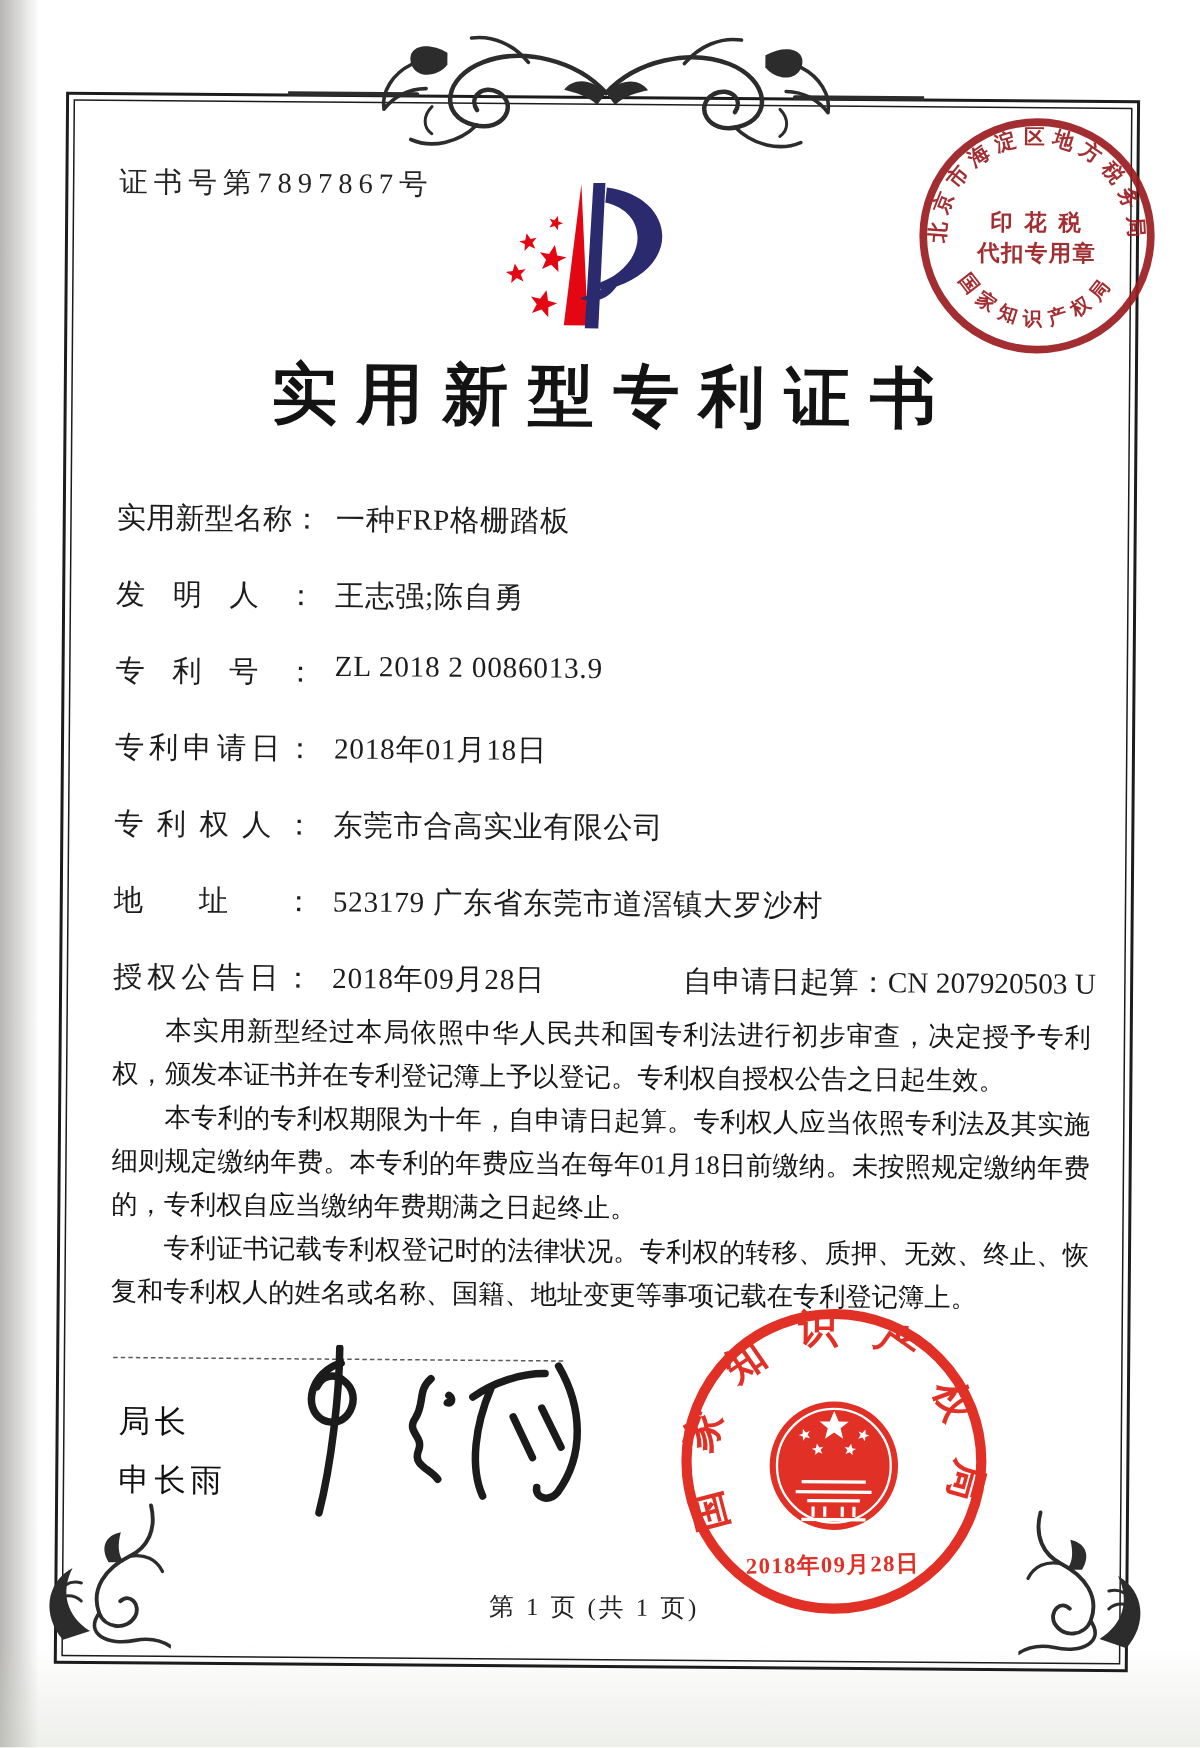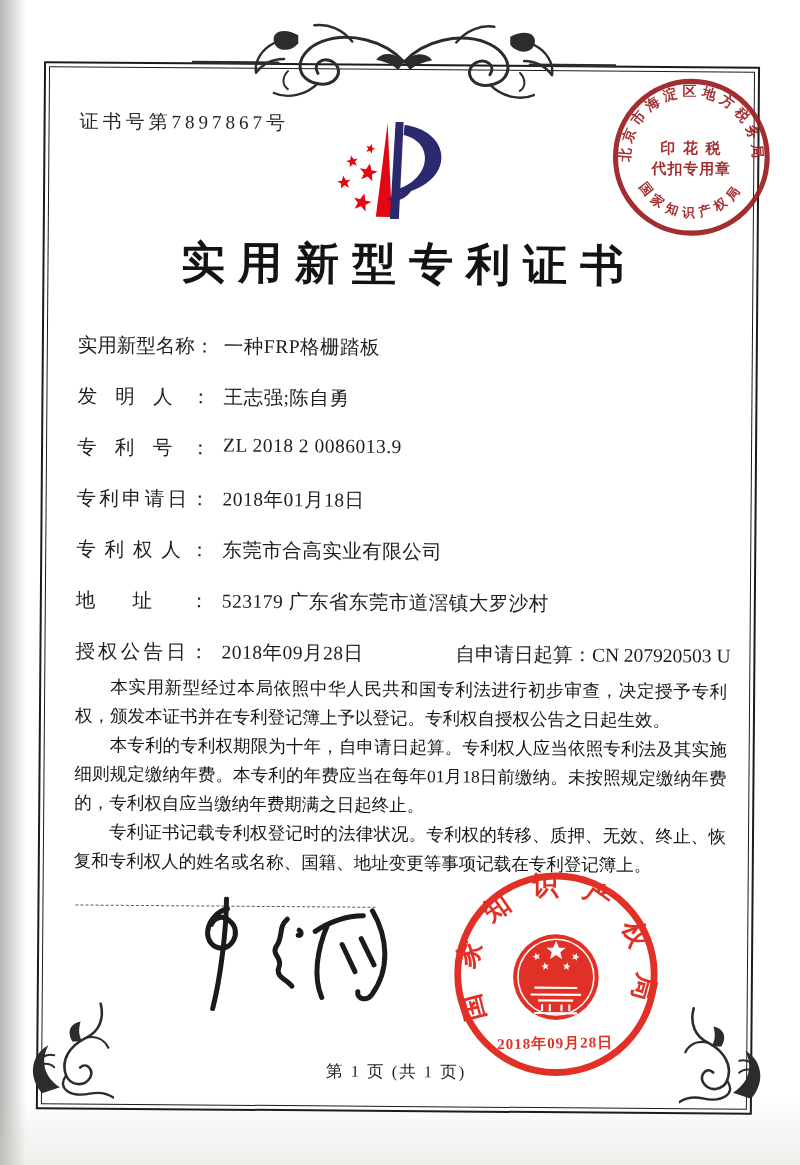--- a/index.html
+++ b/index.html
@@ -146,20 +146,24 @@
   </div>
 
   <div class="body-text">
     <p>本实用新型经过本局依照中华人民共和国专利法进行初步审查，决定授予专利权，颁发本证书并在专利登记簿上予以登记。专利权自授权公告之日起生效。</p>
     <p>本专利的专利权期限为十年，自申请日起算。专利权人应当依照专利法及其实施细则规定缴纳年费。本专利的年费应当在每年01月18日前缴纳。未按照规定缴纳年费的，专利权自应当缴纳年费期满之日起终止。</p>
     <p>专利证书记载专利权登记时的法律状况。专利权的转移、质押、无效、终止、恢复和专利权人的姓名或名称、国籍、地址变更等事项记载在专利登记簿上。</p>
   </div>
 
   <div class="micro-line"></div>
 
+  <div class="director">
+    <div class="dt">局长</div>
+    <div>申长雨</div>
+  </div>
 
   <svg class="signature" width="230" height="120" viewBox="0 0 230 120">
     <g class="ink" stroke-width="5">
       <path d="M52,12 C32,18 26,42 40,50 C56,58 68,34 54,24 C47,18 39,21 36,28"></path>
       <path d="M51,2 C51,32 46,80 38,112"></path>
       <path d="M112,22 C103,30 108,38 102,48 C95,58 108,60 104,70 C100,80 112,82 117,89"></path>
       <path d="M124,33 C127,35 126,39 123,38"></path>
       <path d="M140,34 C154,24 172,18 188,18"></path>
       <path d="M152,28 C142,52 138,80 147,100"></path>
       <path d="M197,13 C213,40 215,72 197,97 C191,104 182,101 183,94"></path>

